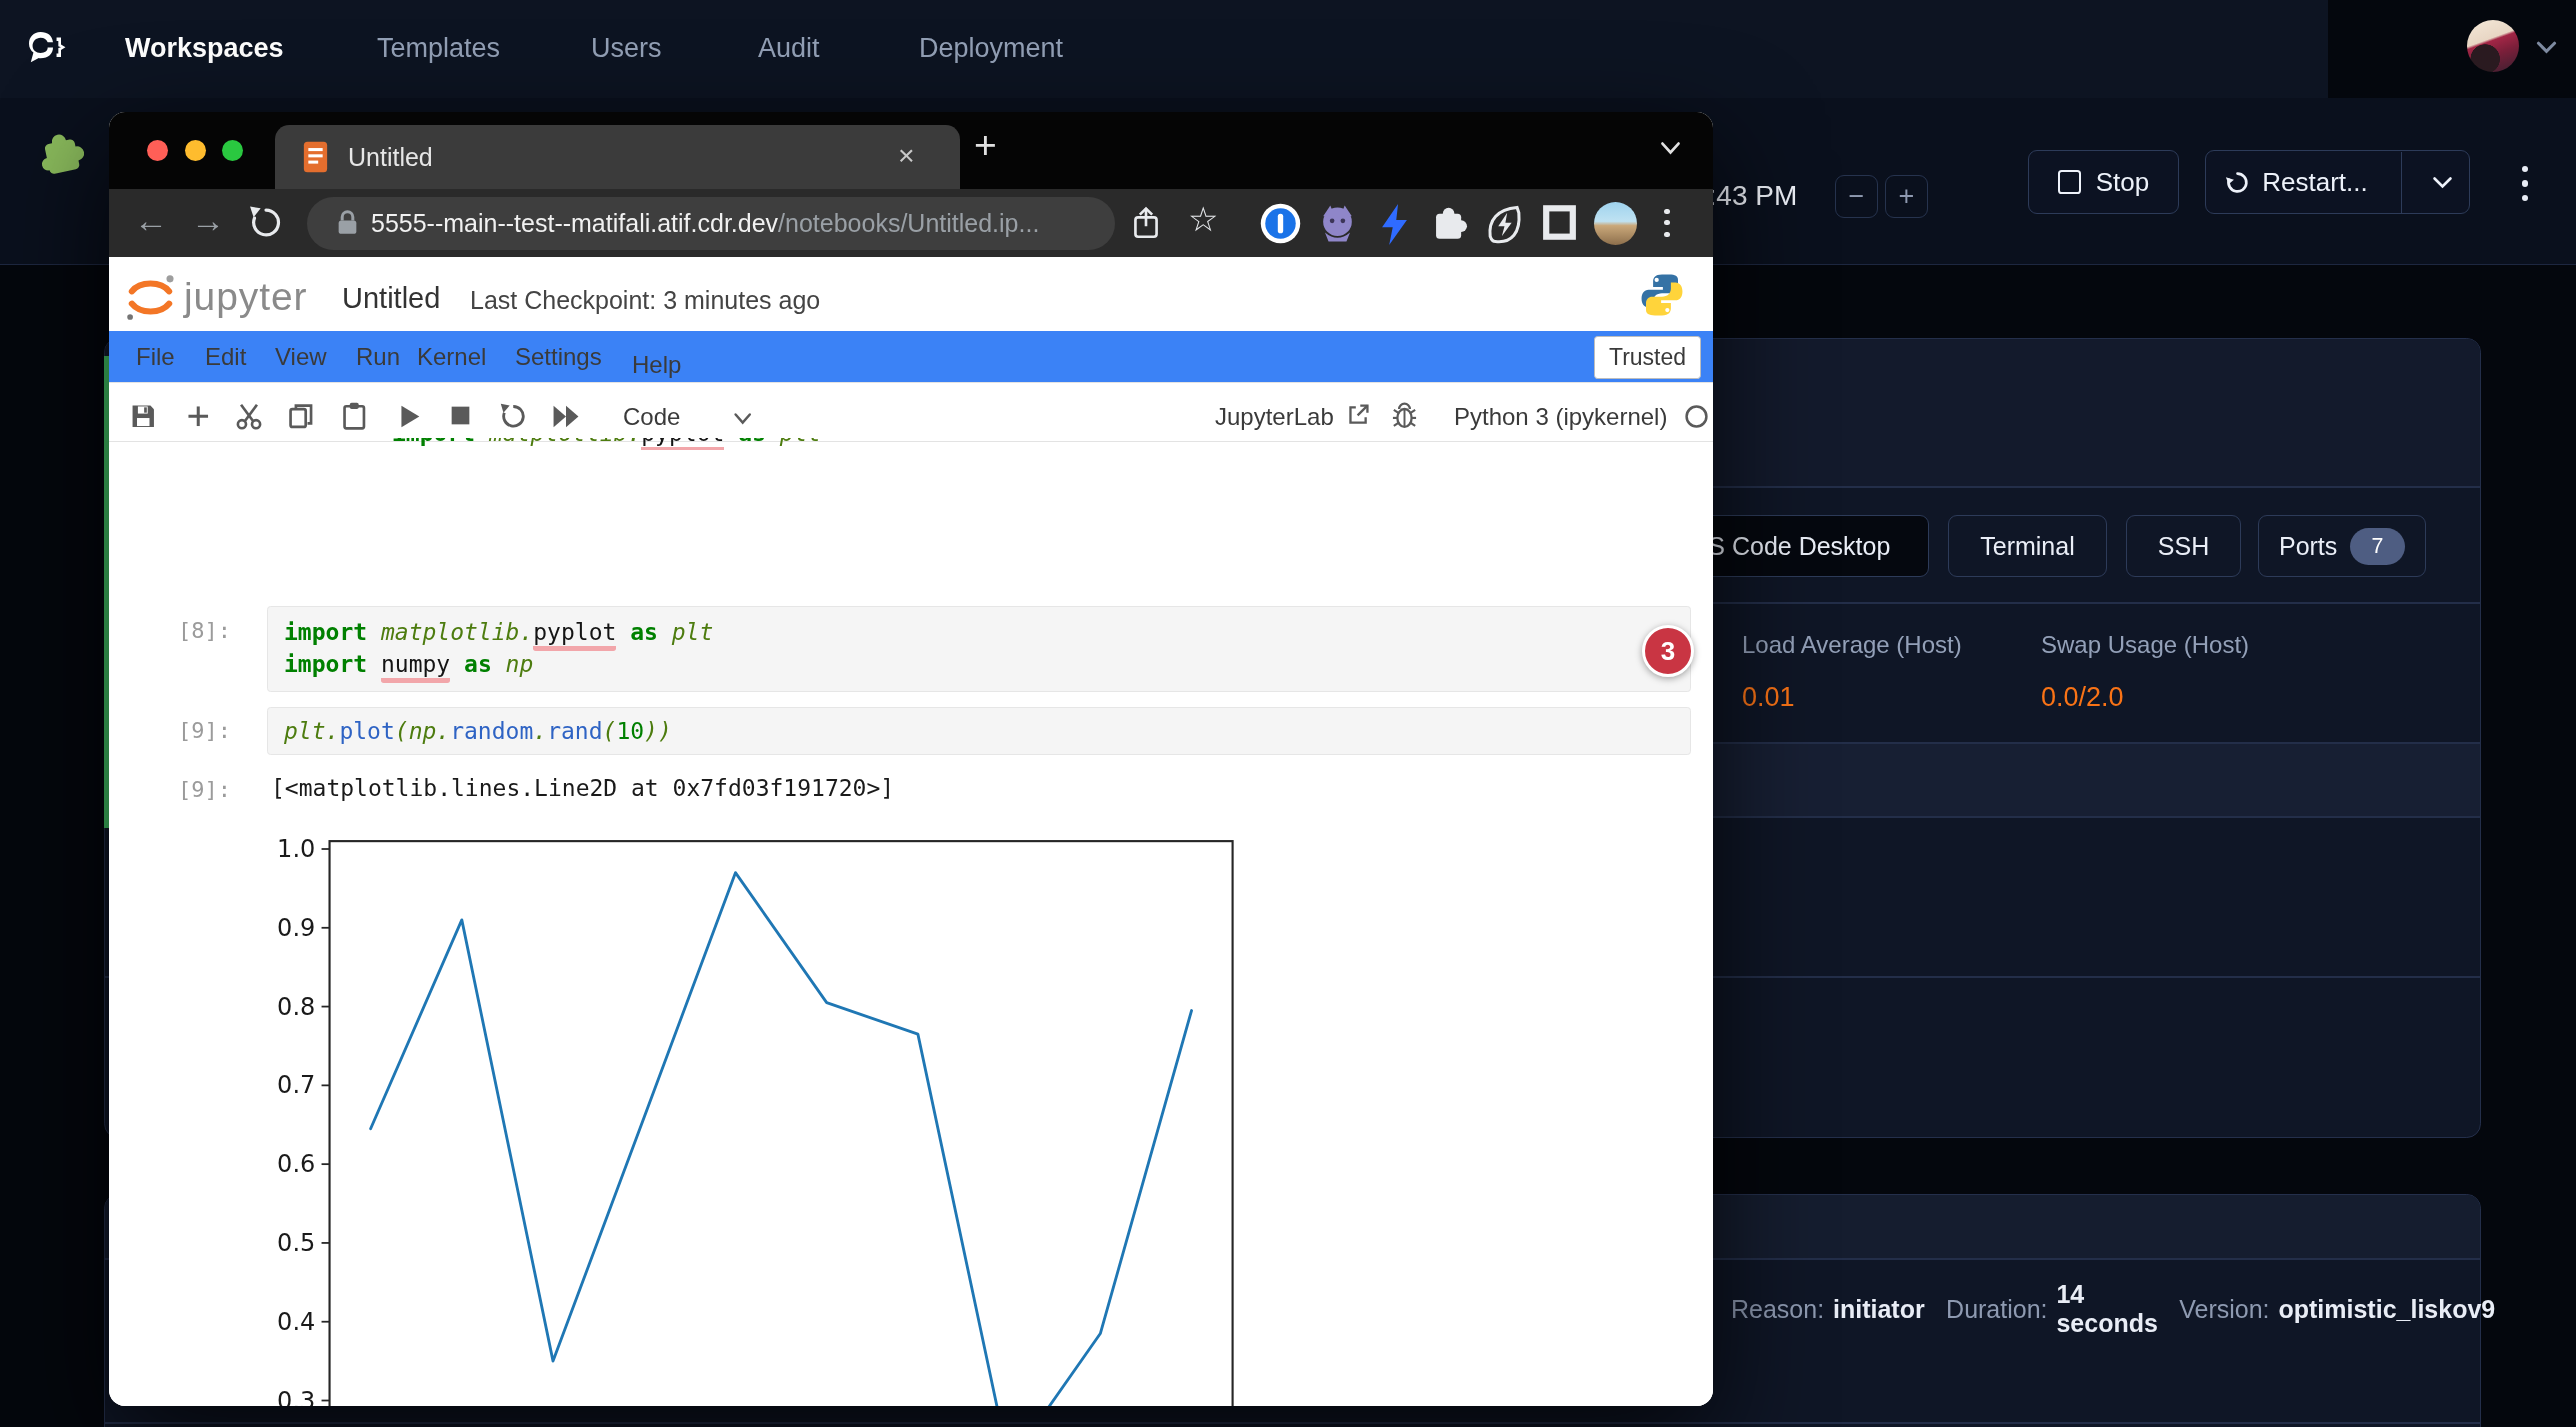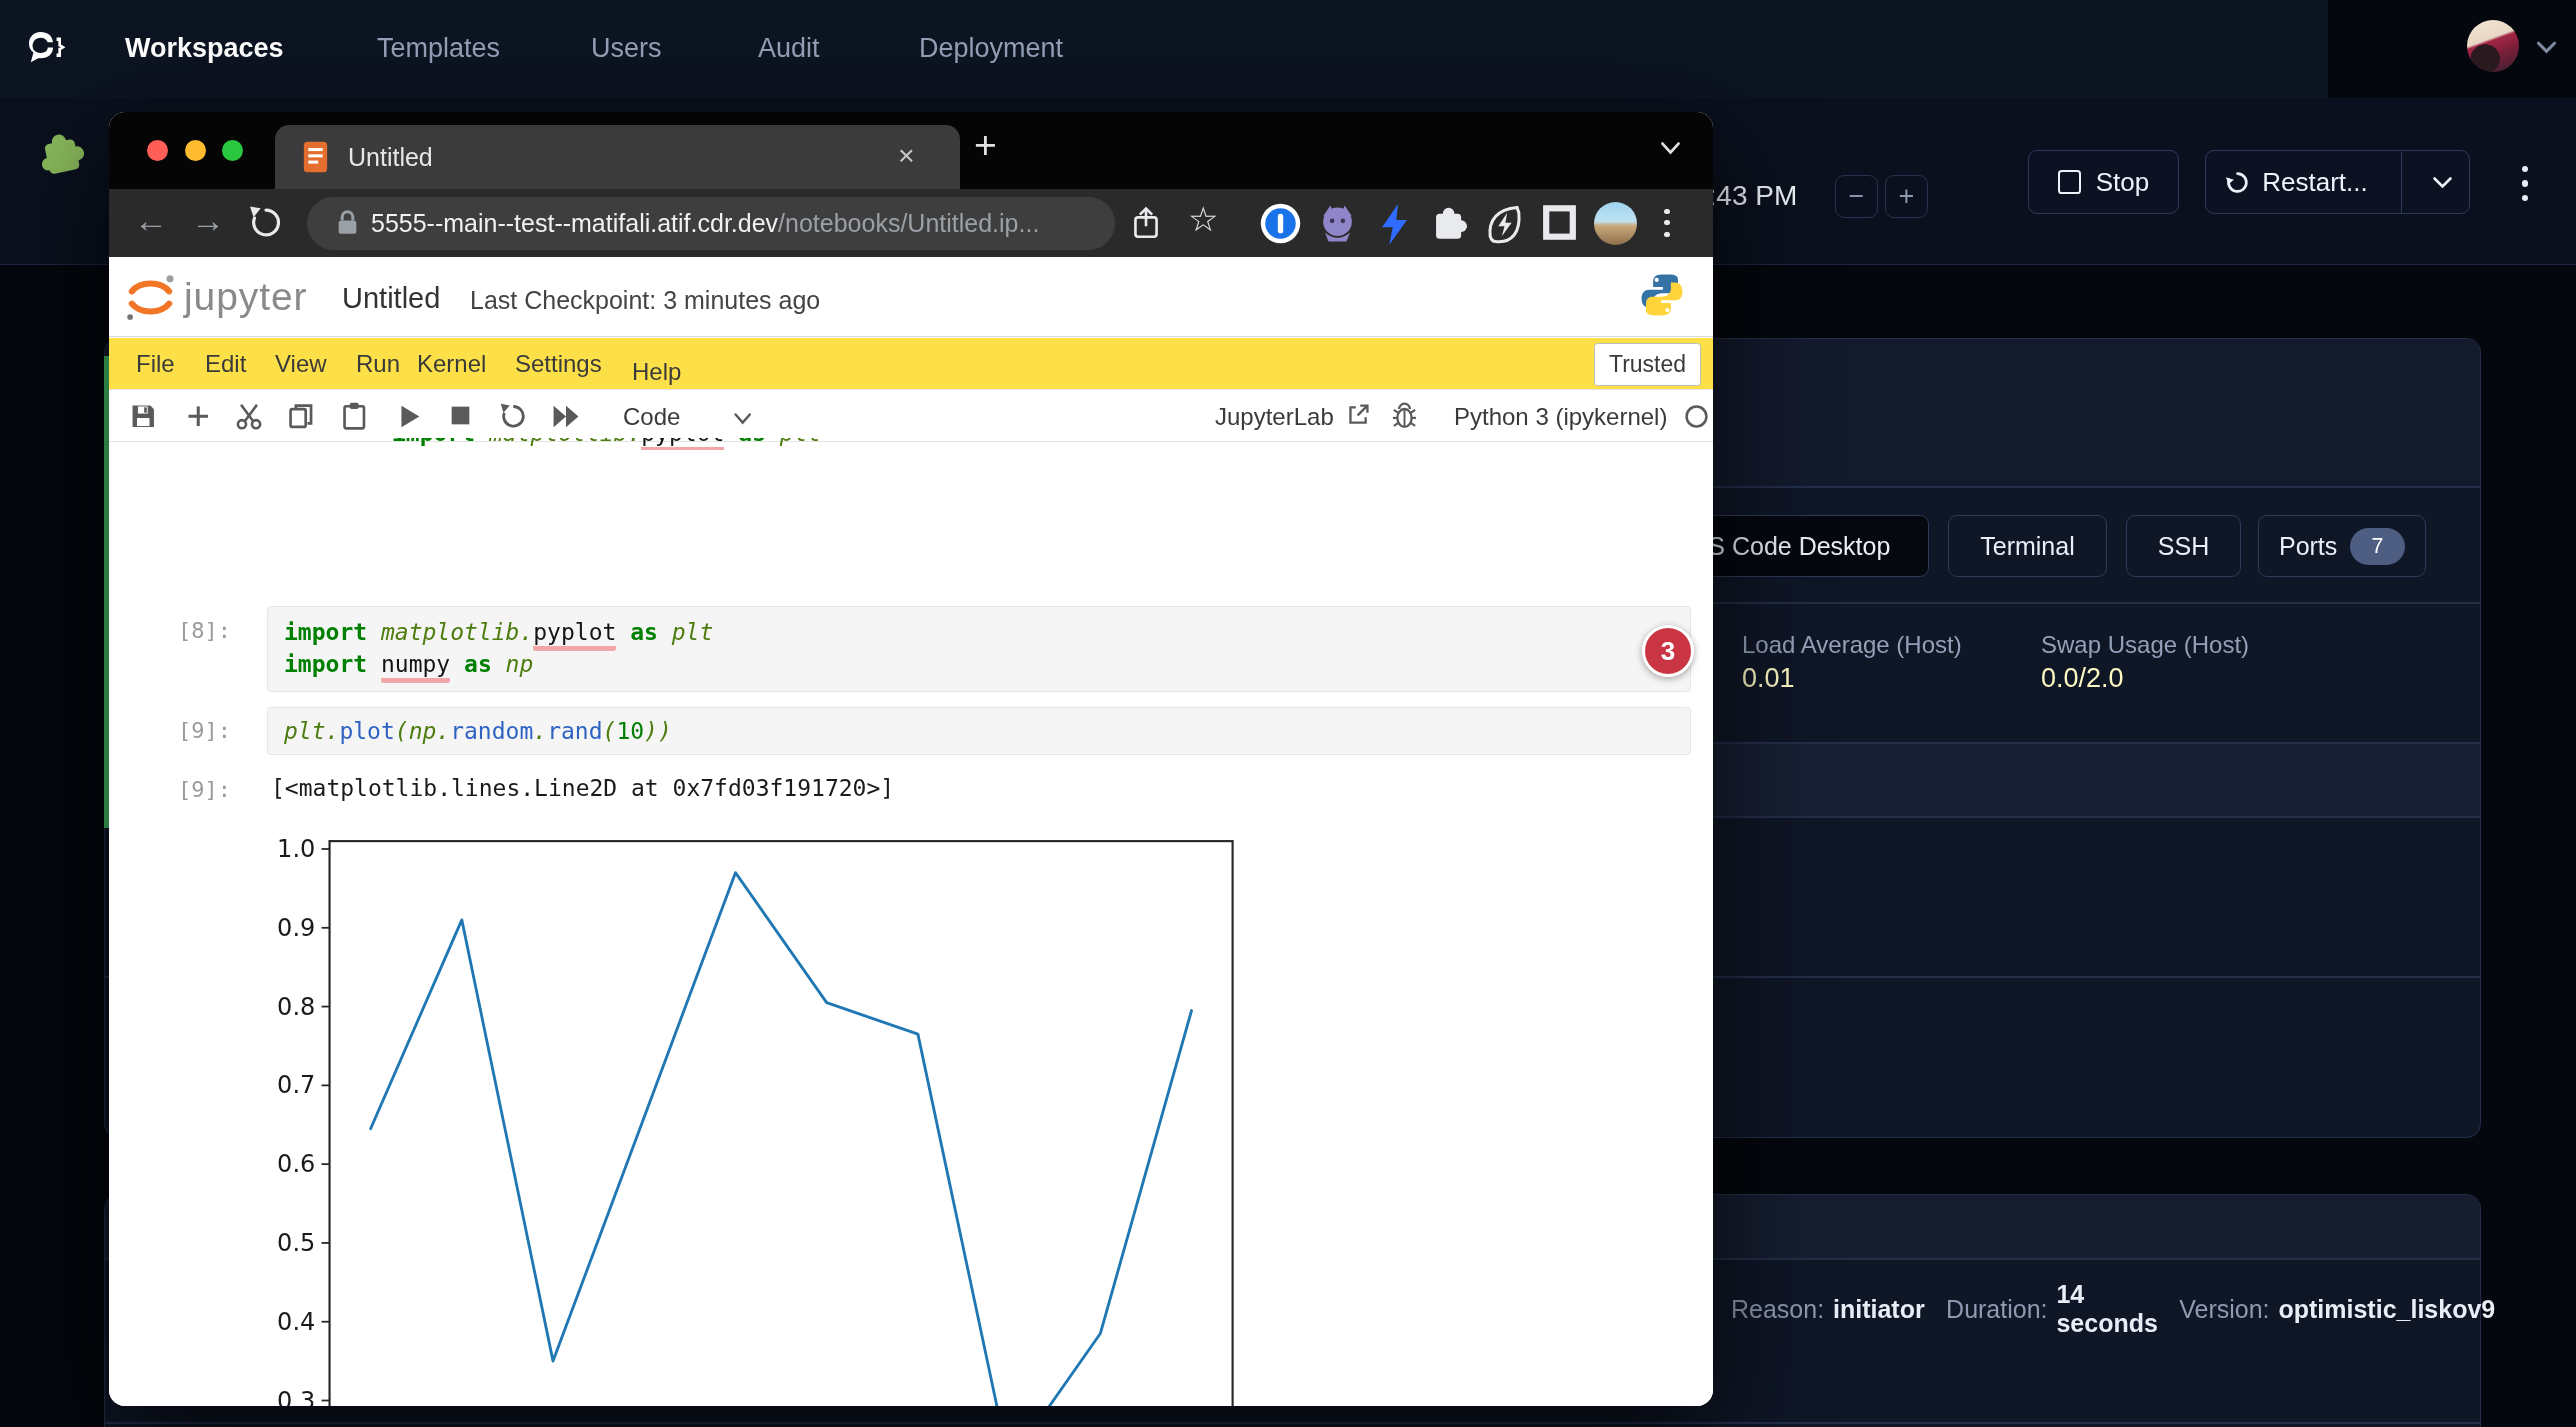--- a/index.html
+++ b/index.html
@@ -16,21 +16,21 @@
   .time{font-size:28px;color:#eef1f8;font-weight:500;}
   .sqbtn{width:43px;height:43px;border:1.8px solid #26334e;border-radius:9px;color:#8e99b0;
          font-size:27px;display:flex;align-items:center;justify-content:center;background:transparent;}
   .actbtn{height:64px;border:1.8px solid #2d3b59;border-radius:9px;background:#0c1222;color:#eef2fa;
           font-size:26px;display:flex;align-items:center;justify-content:center;gap:14.2px;}
   .card{background:#0f1626;border:1.8px solid #242f4b;border-radius:14.2px;}
   .divider{height:1.8px;background:#232e49;}
   .appbtn{height:62px;border:1.8px solid #2d3b59;border-radius:9px;color:#eaeef7;font-size:25px;
           display:flex;align-items:center;justify-content:center;gap:12.5px;background:transparent;}
   .statlabel{font-size:24px;color:#93a0b8;}
-  .statvalue{font-size:27px;color:#fef9c3;margin-top:4px;}
+  .statvalue{font-size:27px;color:#f97316;margin-top:23px;}
   .buildlabel{font-size:25px;color:#8e9ab1;}
   .buildvalue{font-size:25px;color:#e9edf6;font-weight:700;}
   .portbadge{min-width:41px;height:37px;border-radius:19.6px;background:#4e5d82;color:#fff;font-size:21.4px;
              display:flex;align-items:center;justify-content:center;padding:0 7.1px;}
   .greenstrip{left:104px;top:356px;width:5.3px;height:472px;background:#43c466;}
 
   
   #window{left:109px;top:112px;width:1604px;height:1294px;border-radius:16px;overflow:hidden;
           background:#fff;box-shadow:0 36px 107px rgba(0,0,0,.75);}
   .tabstrip{left:0;top:0;width:1604px;height:77px;background:#050505;}
@@ -42,21 +42,21 @@
   .urlhost{font-size:25px;color:#f1f1f1;}
   .urlpath{font-size:25px;color:#9aa0a6;}
   .navglyph{font-size:34px;color:#9aa0a6;}
 
   
   .jcontent{left:0;top:145px;width:1604px;height:1149px;background:#fff;}
   .jheader{left:0;top:0;width:1604px;height:79px;border-bottom:1.8px solid #d7d7d7;background:#fff;}
   .jbrand{font-size:39px;color:#8a8a8a;letter-spacing:0.9px;}
   .jtitle{font-size:29px;color:#333;}
   .jcheckpoint{font-size:25px;color:#444;}
-  .jmenubar{left:0;top:81px;width:1604px;height:51px;border-bottom:1.8px solid #e3e3e3;background:#fde047;}
+  .jmenubar{left:0;top:74px;width:1604px;height:51px;border-bottom:1.8px solid #e3e3e3;background:#3b82f6;}
   .jmenu{font-size:24px;color:#3a3a3a;top:11.6px;}
   .trusted{border:1.8px solid #bdbdbd;border-radius:3.6px;color:#3a3a3a;font-size:23px;
            display:flex;align-items:center;justify-content:center;background:#fff;}
   .jtoolbar{left:0;top:134px;width:1604px;height:50px;border-bottom:1.8px solid #e3e3e3;background:#fff;}
   .jlabel{font-size:24px;color:#3a3a3a;}
   .prompt{font-family:"DejaVu Sans Mono",monospace;font-size:22px;color:#9b9b9b;}
   .cellbox{background:#f5f5f5;border:0.9px solid #e6e6e6;border-radius:3.6px;}
   .code{font-family:"DejaVu Sans Mono",monospace;font-size:23px;line-height:32px;white-space:pre;}
   .tok-kw{color:#008000;font-weight:bold;}
   .tok-nm{color:#4d7c0f;font-style:italic;}

